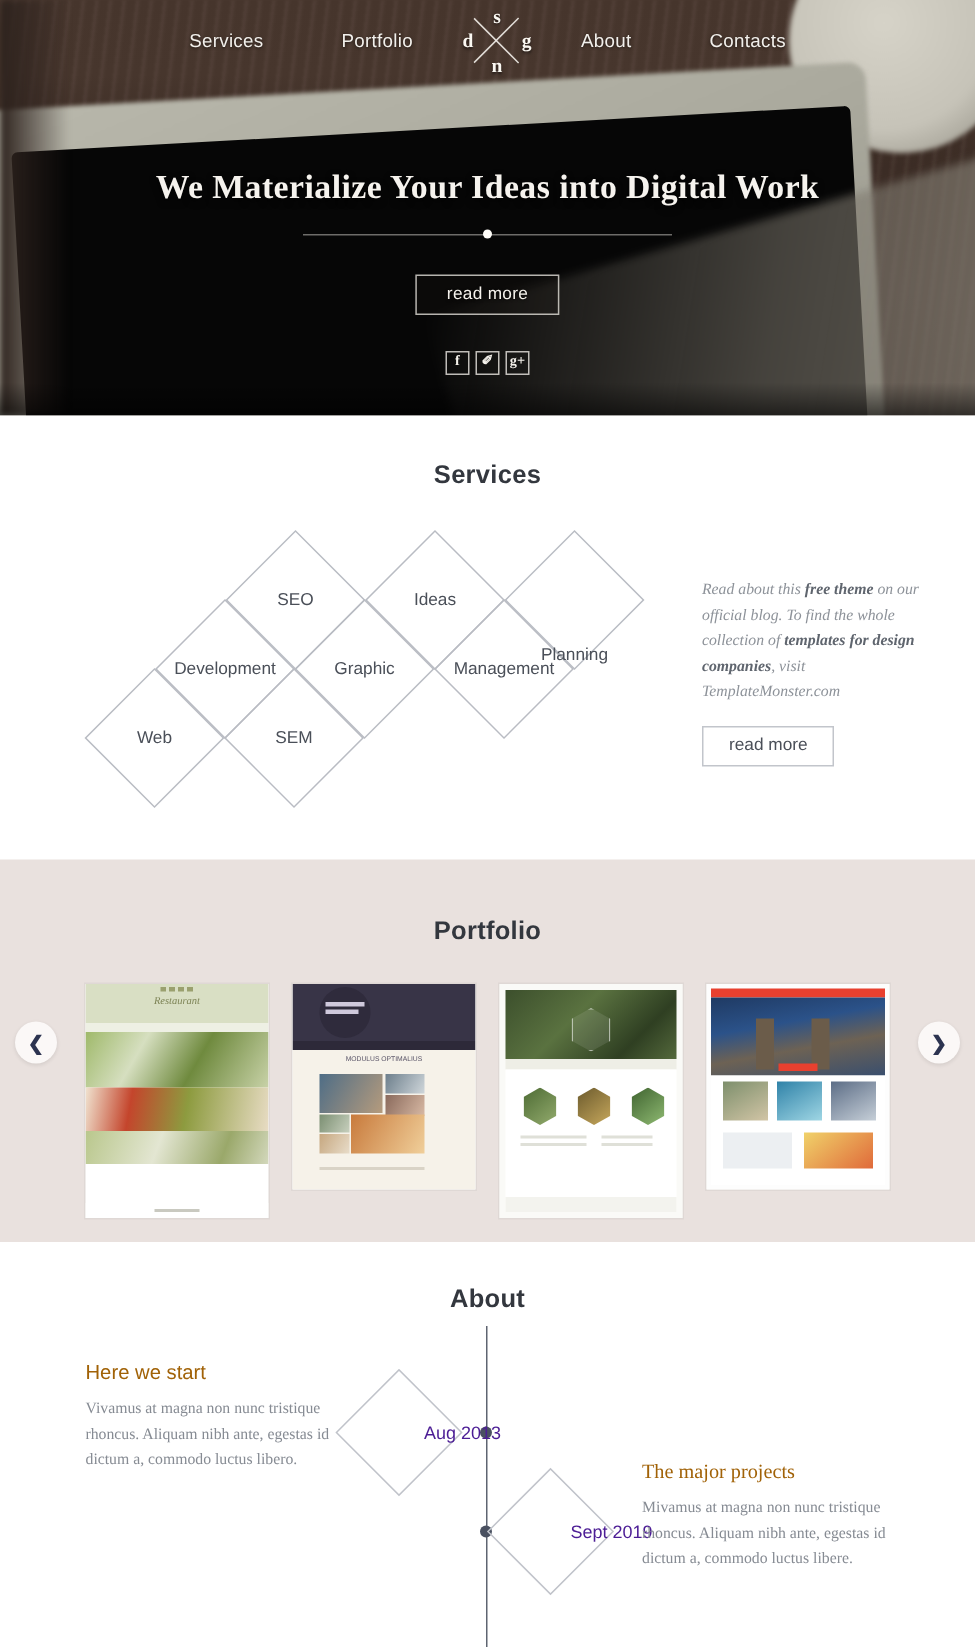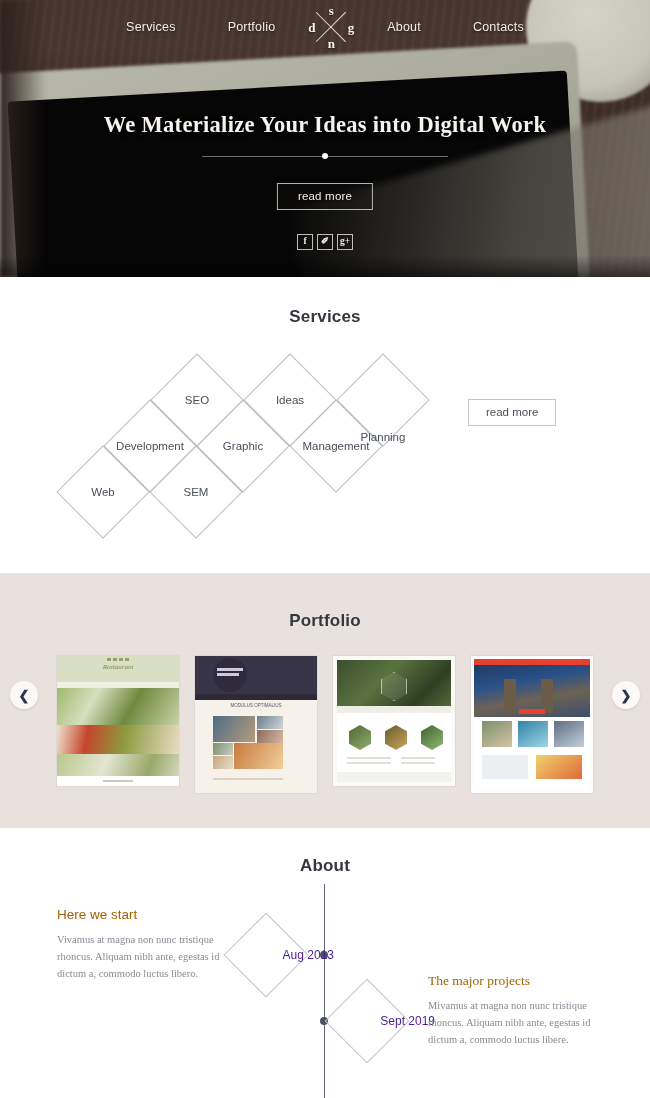--- a/index.html
+++ b/index.html
@@ -255,21 +255,21 @@
     width: 650px; height: 255px;
     background: #e9e1de;
   }
   .portfolio .section-title { padding-top: 38px; }
   .thumbs {
     position: absolute; left: 0; top: 83px;
     width: 650px; height: 140px;
     display: flex; justify-content: center; gap: 16px;
   }
   .thumb {
-    width: 122px; height: 130px;
+    width: 122px; height: 156px;
     background: #fff;
     overflow: hidden;
     position: relative;
     cursor: pointer;
     box-shadow: 0 0 0 1px rgba(0,0,0,0.04);
   }
   .thumb.t-tall { height: 137px; }
   .arrow {
     position: absolute; top: 108px;
     width: 28px; height: 28px;
@@ -438,20 +438,21 @@
     <div class="dia-label" style="left:234px; top:55px;">Ideas</div>
     <div class="dia-label" style="left:327px; top:55px;margin-top:37px;">Planning</div>
     <div class="dia-label" style="left:94px;  top:101px;">Development</div>
     <div class="dia-label" style="left:187px; top:101px;">Graphic</div>
     <div class="dia-label" style="left:280px; top:101px;">Management</div>
     <div class="dia-label" style="left:47px;  top:147px;">Web</div>
     <div class="dia-label" style="left:140px; top:147px;">SEM</div>
   </div>
 
   <div class="svc-text">
+    <div class="svc-body"><span>Read about this </span><b>free theme</b><span> on our official blog. To find the whole collection of </span><b>templates for design companies</b><span>, visit TemplateMonster.com</span></div>
     <button class="svc-btn">read more</button>
   </div>
 
   <section class="portfolio">
     <h2 class="section-title">Portfolio</h2>
 
     <div class="arrow left">❮</div>
     <div class="arrow right">❯</div>
 
     <div class="thumbs">

